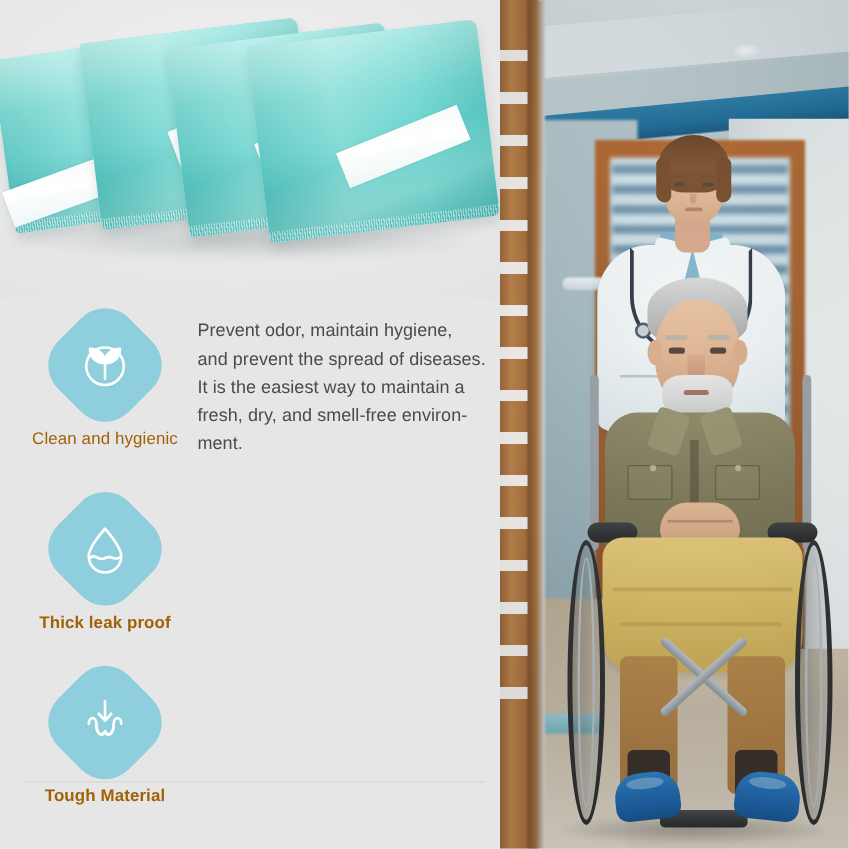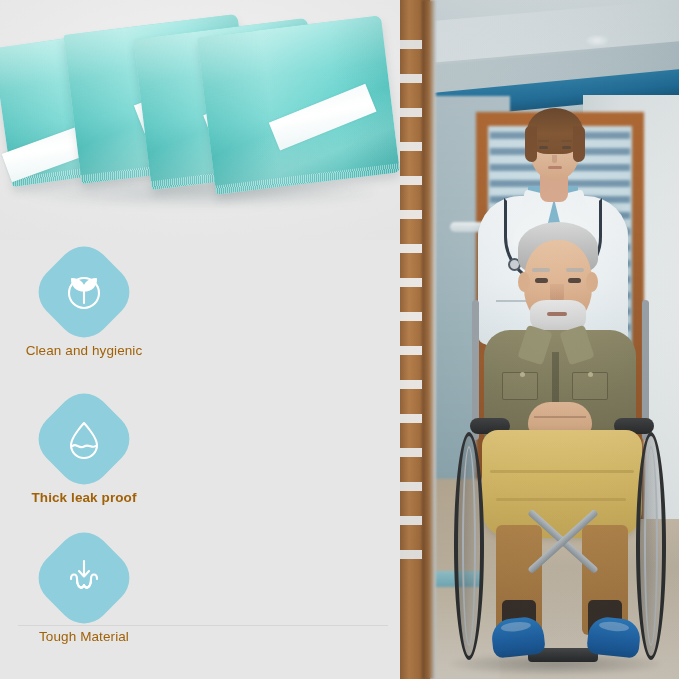--- a/index.html
+++ b/index.html
@@ -135,21 +135,21 @@
 
   .icon-col {
     width: 140px;
     flex: 0 0 140px;
     display: flex;
     flex-direction: column;
     align-items: center;
     padding-top: 12px;
   }
   #feature-1 .icon-col { padding-top: 14px; font-weight: bold; }
-  #feature-2 .icon-col { padding-top: 14px; }
+  #feature-2 .icon-col { padding-top: 14px; font-weight: bold; }
 
   .icon-badge {
     width: 80px;
     height: 80px;
     border-radius: 27px;
     background: #8fcedc;
     transform: rotate(45deg);
     display: flex;
     align-items: center;
     justify-content: center;
@@ -622,20 +622,27 @@
         <div class="icon-col">
           <div class="icon-badge">
             <svg width="44" height="44" viewBox="0 0 44 44" fill="none" stroke="#ffffff" stroke-width="2.1" stroke-linecap="round" stroke-linejoin="round">
               <circle cx="22" cy="23" r="15"></circle>
               <path d="M22 33 L22 20" fill="none"></path>
               <path d="M22 20 C22 13 16 9 10 9 C10 16 15 20.5 22 20.5 Z" fill="#ffffff" stroke="#ffffff"></path>
               <path d="M22 20 C22 13 28 9 34 9 C34 16 29 20.5 22 20.5 Z" fill="#ffffff" stroke="#ffffff"></path>
             </svg>
           </div>
           <div class="icon-caption">Clean and hygienic</div>
+        </div>
+        <div class="text-col">
+          <p class="feature-text">Prevent odor, maintain hygiene,
+and prevent the spread of diseases.
+It is the easiest way to maintain a
+fresh, dry, and smell-free environ-
+ment.</p>
         </div>
       </div>
 
       <div class="divider" id="divider-0"></div>
 
       <div class="feature-row" id="feature-1">
         <div class="icon-col">
           <div class="icon-badge">
             <svg width="42" height="42" viewBox="0 0 42 42" fill="none" stroke="#ffffff" stroke-width="2.1" stroke-linecap="round" stroke-linejoin="round">
               <path d="M21 5 C21 5 8 19 8 27 A13 13 0 0 0 34 27 C34 19 21 5 21 5 Z"></path>

